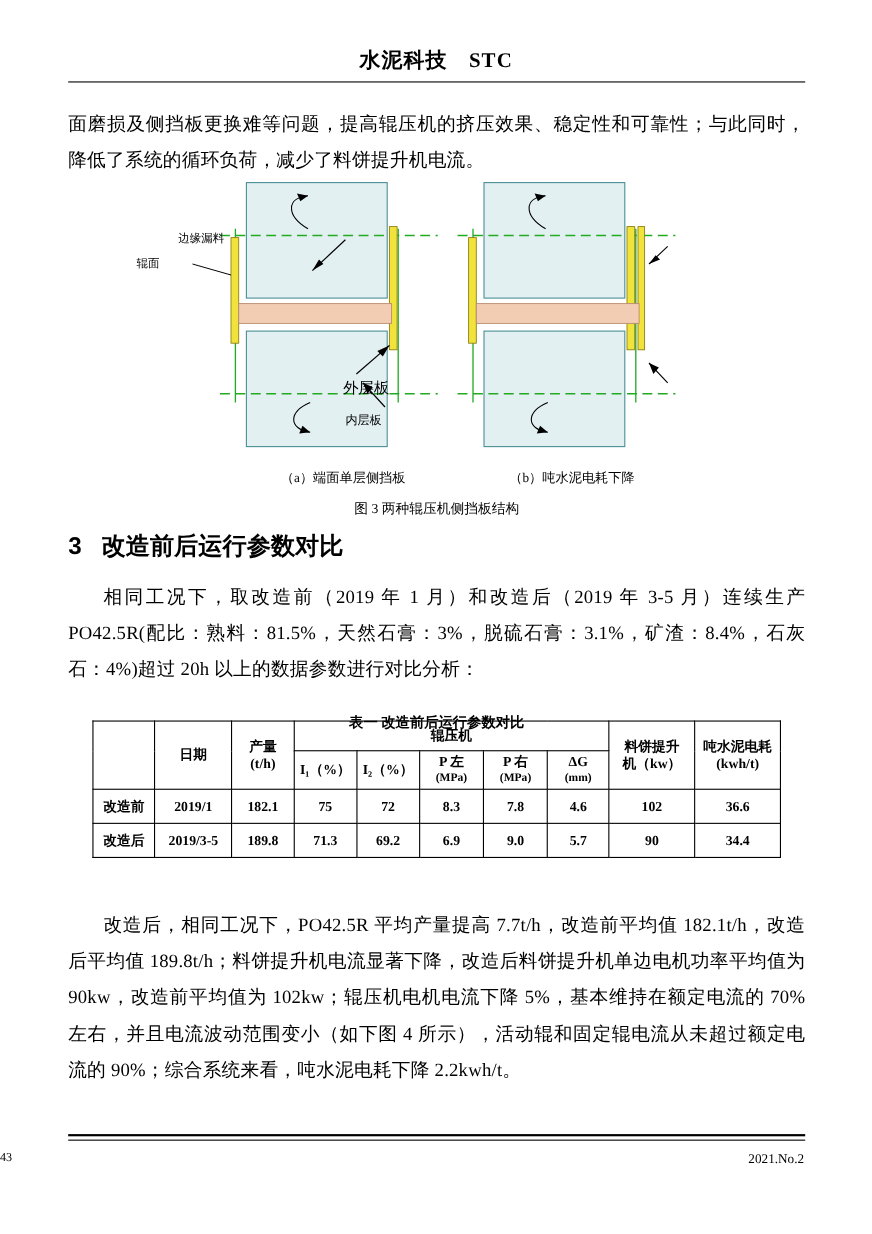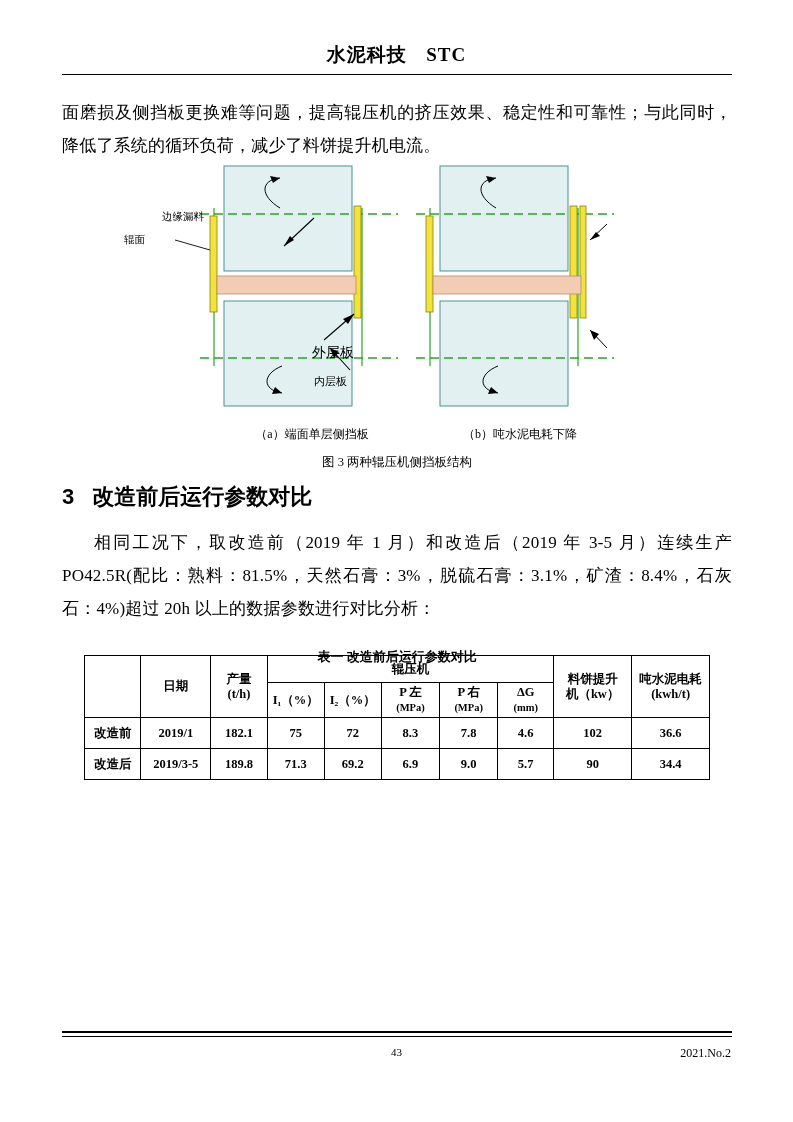--- a/index.html
+++ b/index.html
@@ -152,21 +152,20 @@
     position: absolute;
     left: 62px;
     top: 812px;
     width: 670px;
   }
   
   .footer-page {
     position: absolute;
     left: 0; top: 1046px;
     width: 793px;
-    text-align: center;
     font-size: 11px;
   }
   .footer-right {
     position: absolute;
     right: 62px; top: 1046px;
     font-size: 12px;
   }
   svg { display:block; }
 </style>
 </head>
@@ -312,19 +311,22 @@
       <td>69.2</td>
       <td>6.9</td>
       <td>9.0</td>
       <td>5.7</td>
       <td>90</td>
       <td>34.4</td>
     </tr>
   </tbody>
     </table>
 
+  <div class="content2">
+    <p class="para indent">改造后，相同工况下，PO42.5R 平均产量提高 7.7t/h，改造前平均值 182.1t/h，改造后平均值 189.8t/h；料饼提升机电流显著下降，改造后料饼提升机单边电机功率平均值为 90kw，改造前平均值为 102kw；辊压机电机电流下降 5%，基本维持在额定电流的 70%左右，并且电流波动范围变小（如下图 4 所示），活动辊和固定辊电流从未超过额定电流的 90%；综合系统来看，吨水泥电耗下降 2.2kwh/t。</p>
+  </div>
 
   <div class="rule-bottom-1"></div>
   <div class="rule-bottom-2"></div>
   <div class="footer-page">43</div>
   <div class="footer-right">2021.No.2</div>
 
 </div>
 
 </body></html>

